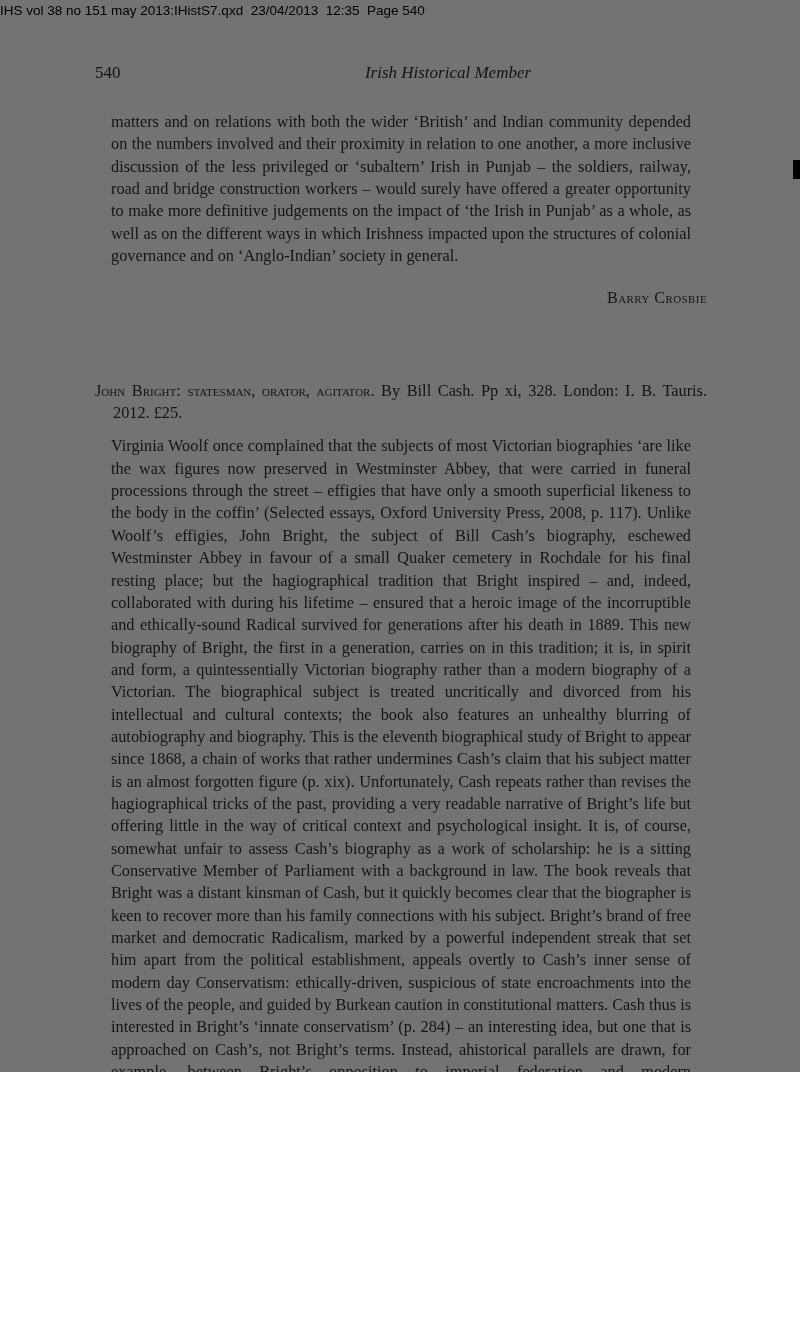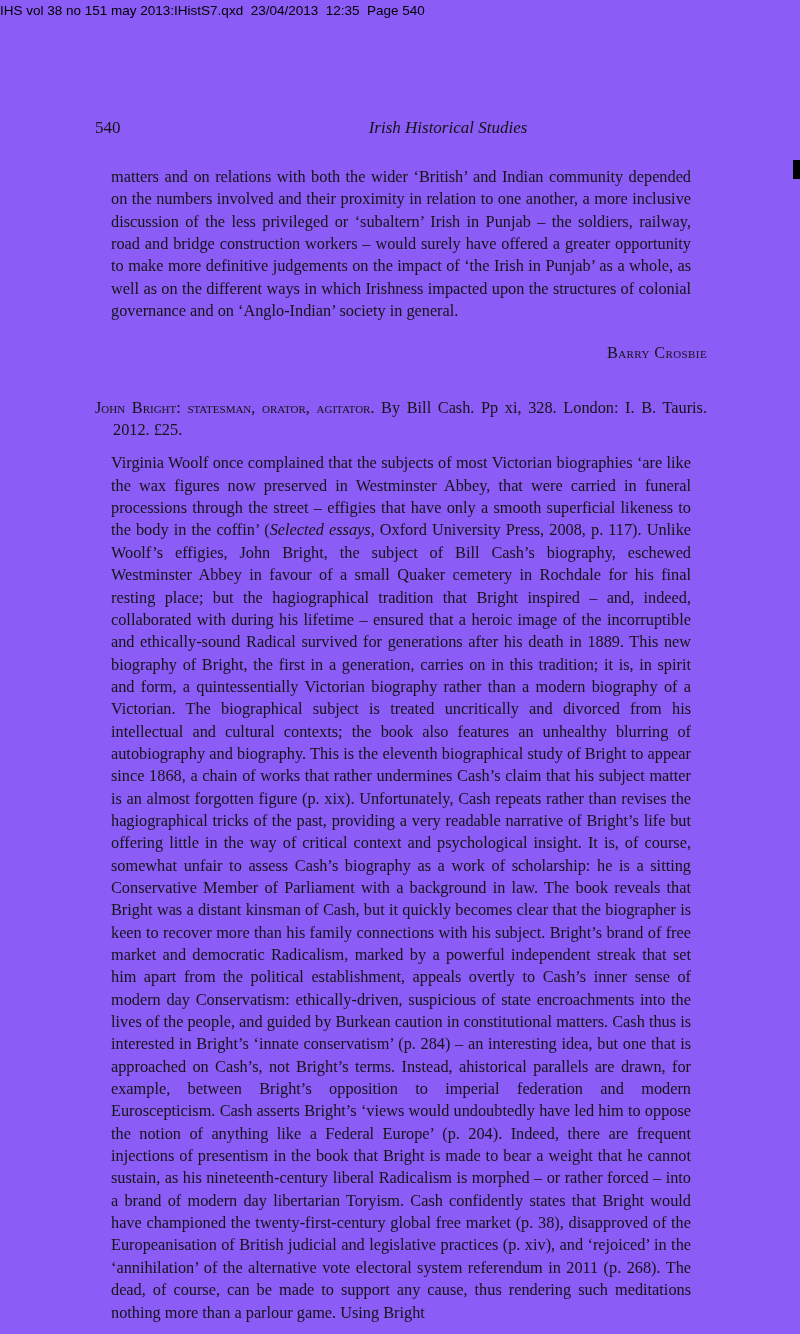--- a/index.html
+++ b/index.html
@@ -1,20 +1,20 @@
 <!DOCTYPE html>
 <html><head>
 <meta charset="utf-8">
 <style>
   html, body { margin: 0; padding: 0; background: #ffffff; }
   .page {
     position: relative;
     width: 800px;
-    height: 1334px;
-    background: #8b5cf6;
+    height: 1072px;
+    background: #737373;
     overflow: hidden;
     font-family: "Liberation Serif", serif;
     color: #141414;
   }
   .proof-header {
     position: absolute;
     top: 3px;
     left: 0;
     font-family: "Liberation Sans", sans-serif;
     font-size: 13.5px;
@@ -30,21 +30,21 @@
     background: #000;
   }
   .content {
     position: absolute;
     left: 95px;
     top: 0;
     width: 612px;
   }
   .running-head {
     position: relative;
-    margin-top: 117px;
+    margin-top: 62px;
     height: 22px;
     font-size: 17px;
     line-height: 22px;
   }
   .page-number {
     position: absolute;
     left: 0;
     top: 0;
   }
   .journal-title {
@@ -65,45 +65,45 @@
     text-align: right;
     font-size: 16.3px;
     line-height: 22.35px;
   }
   .reviewer-name {
     font-variant: small-caps;
     letter-spacing: 0.4px;
   }
   .reviewer-affiliation { font-style: italic; }
   .review-heading {
-    margin: 32px 0 0 0;
+    margin: 70px 0 0 0;
     font-size: 16.3px;
     line-height: 22.35px;
     text-align: justify;
     padding-left: 18px;
     text-indent: -18px;
   }
   .heading-title { font-variant: small-caps; }
   .review-body { margin-top: 11px; }
-  .italic { font-style: italic; }
+  .italic { }
 </style>
 </head>
 <body>
 
 <div class="page">
 
   <div class="proof-header">IHS vol 38 no 151 may 2013:IHistS7.qxd  23/04/2013  12:35  Page 540</div>
 
   <div class="scan-artifact"></div>
 
   <div class="content">
 
     <div class="running-head">
       <span class="page-number">540</span>
-      <span class="journal-title">Irish Historical Studies</span>
+      <span class="journal-title">Irish Historical Member</span>
     </div>
 
     <p class="body-text prev-body">matters and on relations with both the wider ‘British’ and Indian community depended on the numbers involved and their proximity in relation to one another, a more inclusive discussion of the less privileged or ‘subaltern’ Irish in Punjab – the soldiers, railway, road and bridge construction workers – would surely have offered a greater opportunity to make more definitive judgements on the impact of ‘the Irish in Punjab’ as a whole, as well as on the different ways in which Irishness impacted upon the structures of colonial governance and on ‘Anglo-Indian’ society in general.</p>
 
     <div class="signature">
       <div class="reviewer-name">Barry Crosbie</div>
     </div>
 
     <p class="review-heading"><span class="heading-title">John Bright: statesman, orator, agitator.</span><span> By Bill Cash. Pp xi, 328. London: I. B. Tauris. 2012. £25.</span></p>
 

